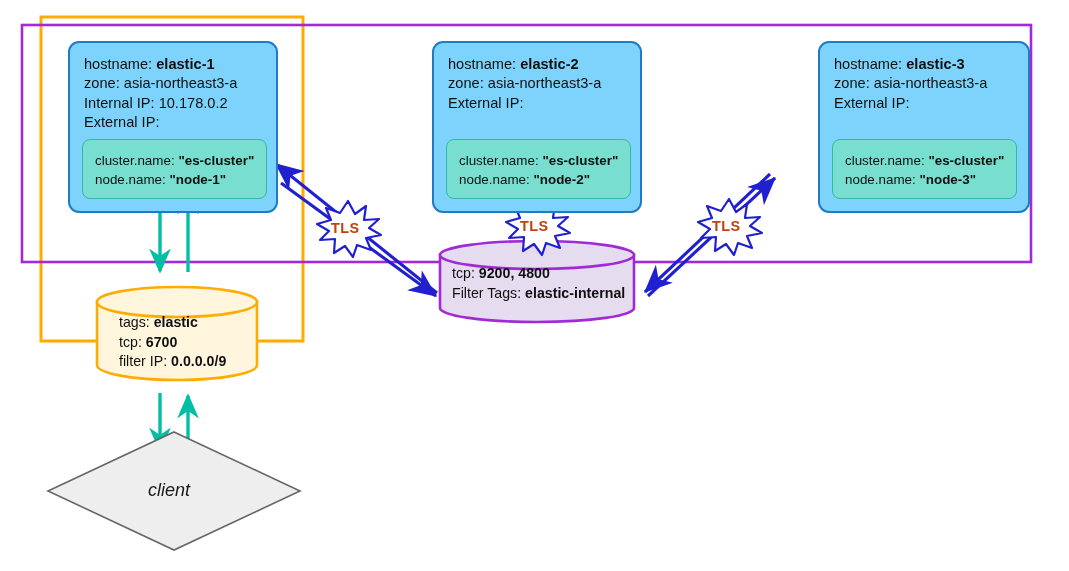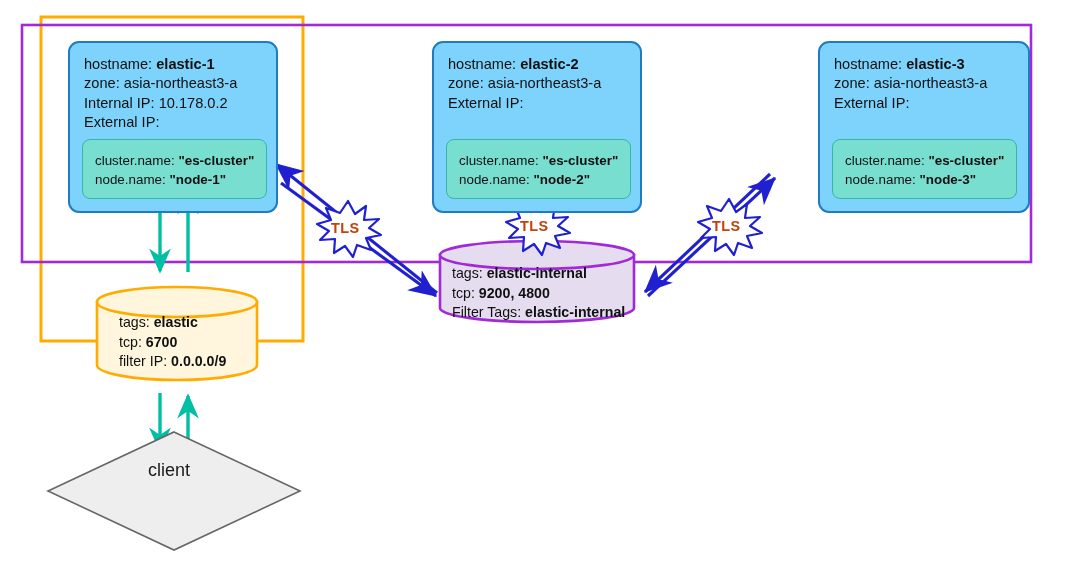--- a/index.html
+++ b/index.html
@@ -166,27 +166,25 @@
   <div class="cyl-text" style="left:119px;top:313px;">
     <div><span>tags:</span>
          <b>elastic</b></div>
     <div><span>tcp:</span>
          <b>6700</b></div>
     <div><span>filter IP:</span>
          <b>0.0.0.0/9</b></div>
   </div>
 
   <div class="cyl-text" style="left:452px;top:264px;">
-    <div><span>tags:</span>
-         <b>elastic-internal</b></div>
     <div><span>tcp:</span>
          <b>9200, 4800</b></div>
     <div><span>Filter Tags:</span>
          <b>elastic-internal</b></div>
   </div>
 
   <div class="tls-label" style="left:331px;top:220px;">TLS</div>
   <div class="tls-label" style="left:520px;top:218px;">TLS</div>
   <div class="tls-label" style="left:712px;top:218px;">TLS</div>
 
-  <div class="client-label" style="left:148px;top:460px;">client</div>
+  <div class="client-label" style="left:148px;top:480px;font-style:italic;">client</div>
 
 </div>
 
 </body></html>

